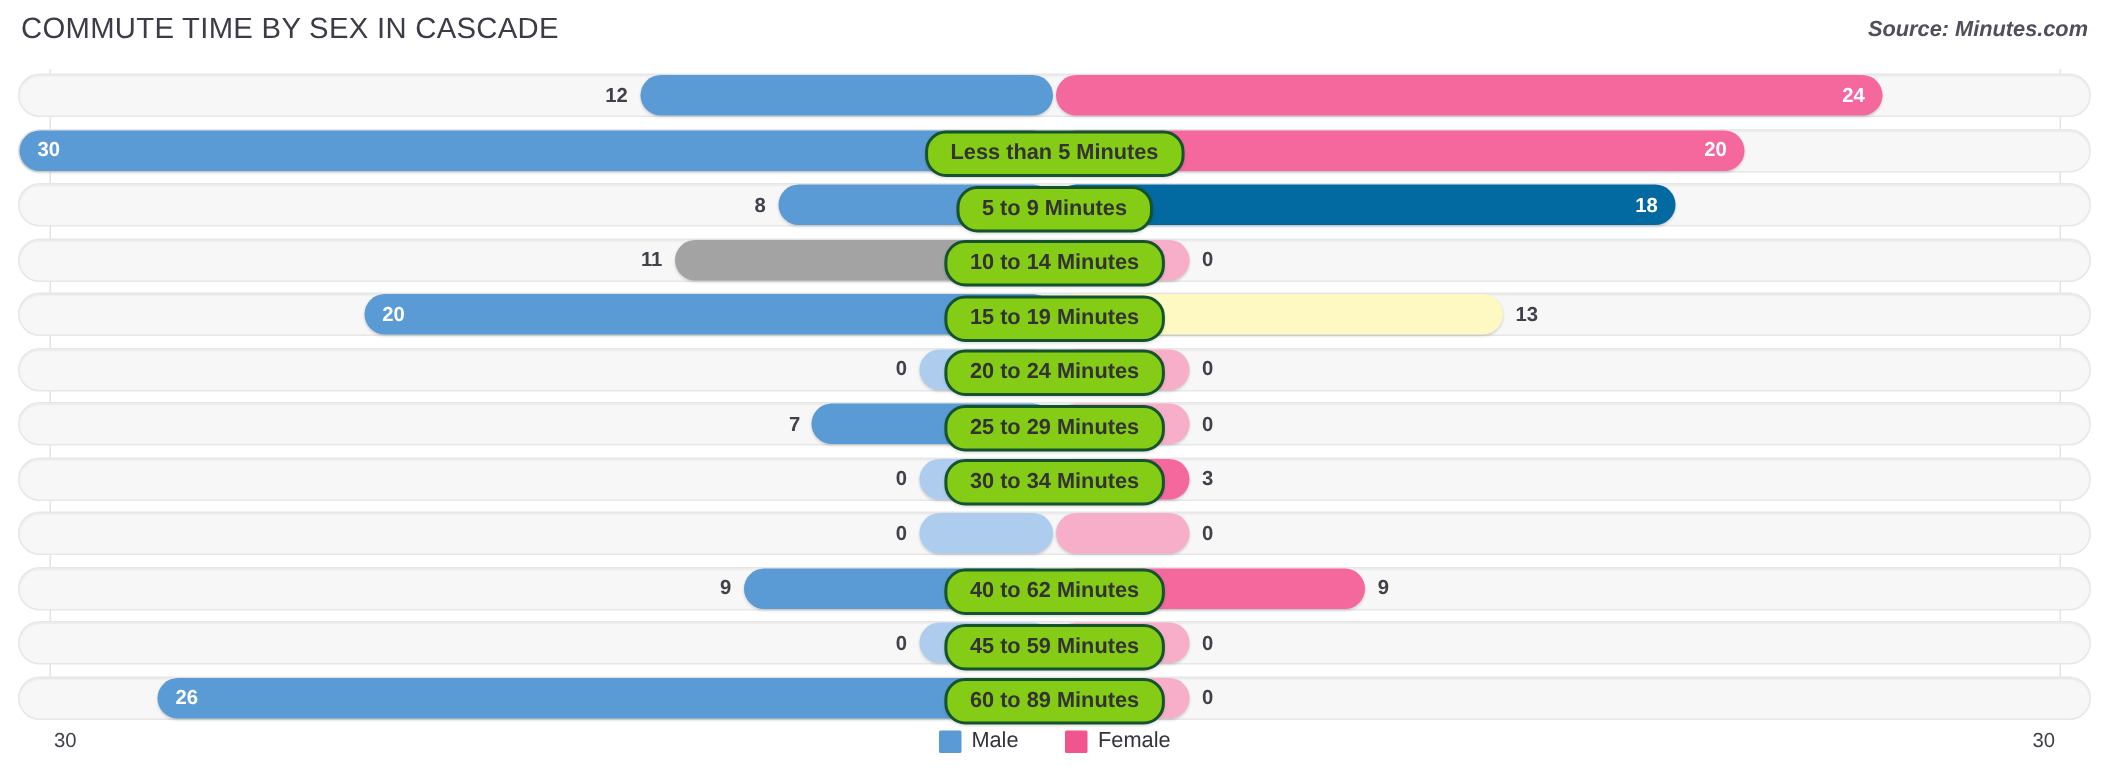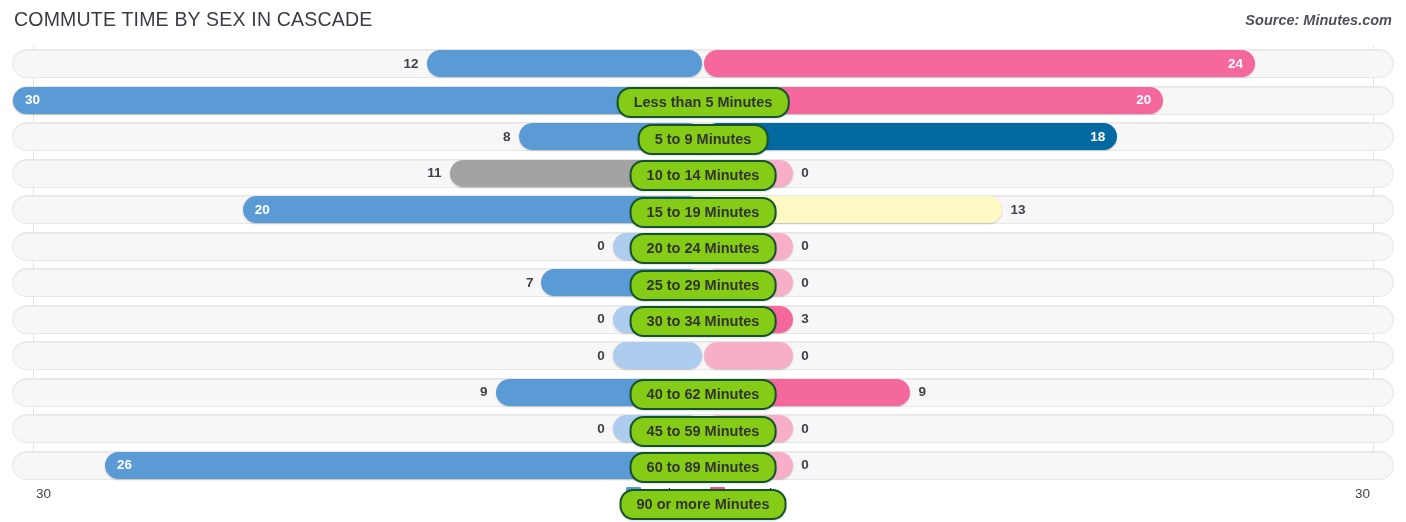--- a/index.html
+++ b/index.html
@@ -371,21 +371,20 @@
           <div class="half half-left">
             <div class="bar bar-left" style="width: 86.6667%; background: rgb(91, 155, 213);">
               <span class="bar-value inside">26</span>
             </div>
           </div>
           <div class="half half-right">
             <div class="bar bar-right" style="width: 13%; background: rgb(247, 175, 201);">
               <span class="bar-value outside">0</span>
             </div>
           </div>
-          <div class="center-label">90 or more Minutes</div>
         </div>
       </div>
   </div>
 
   <div class="axis-labels">
     <span class="axis-min">30</span>
     <span class="axis-max">30</span>
   </div>
 
   <div class="legend" id="legend">

